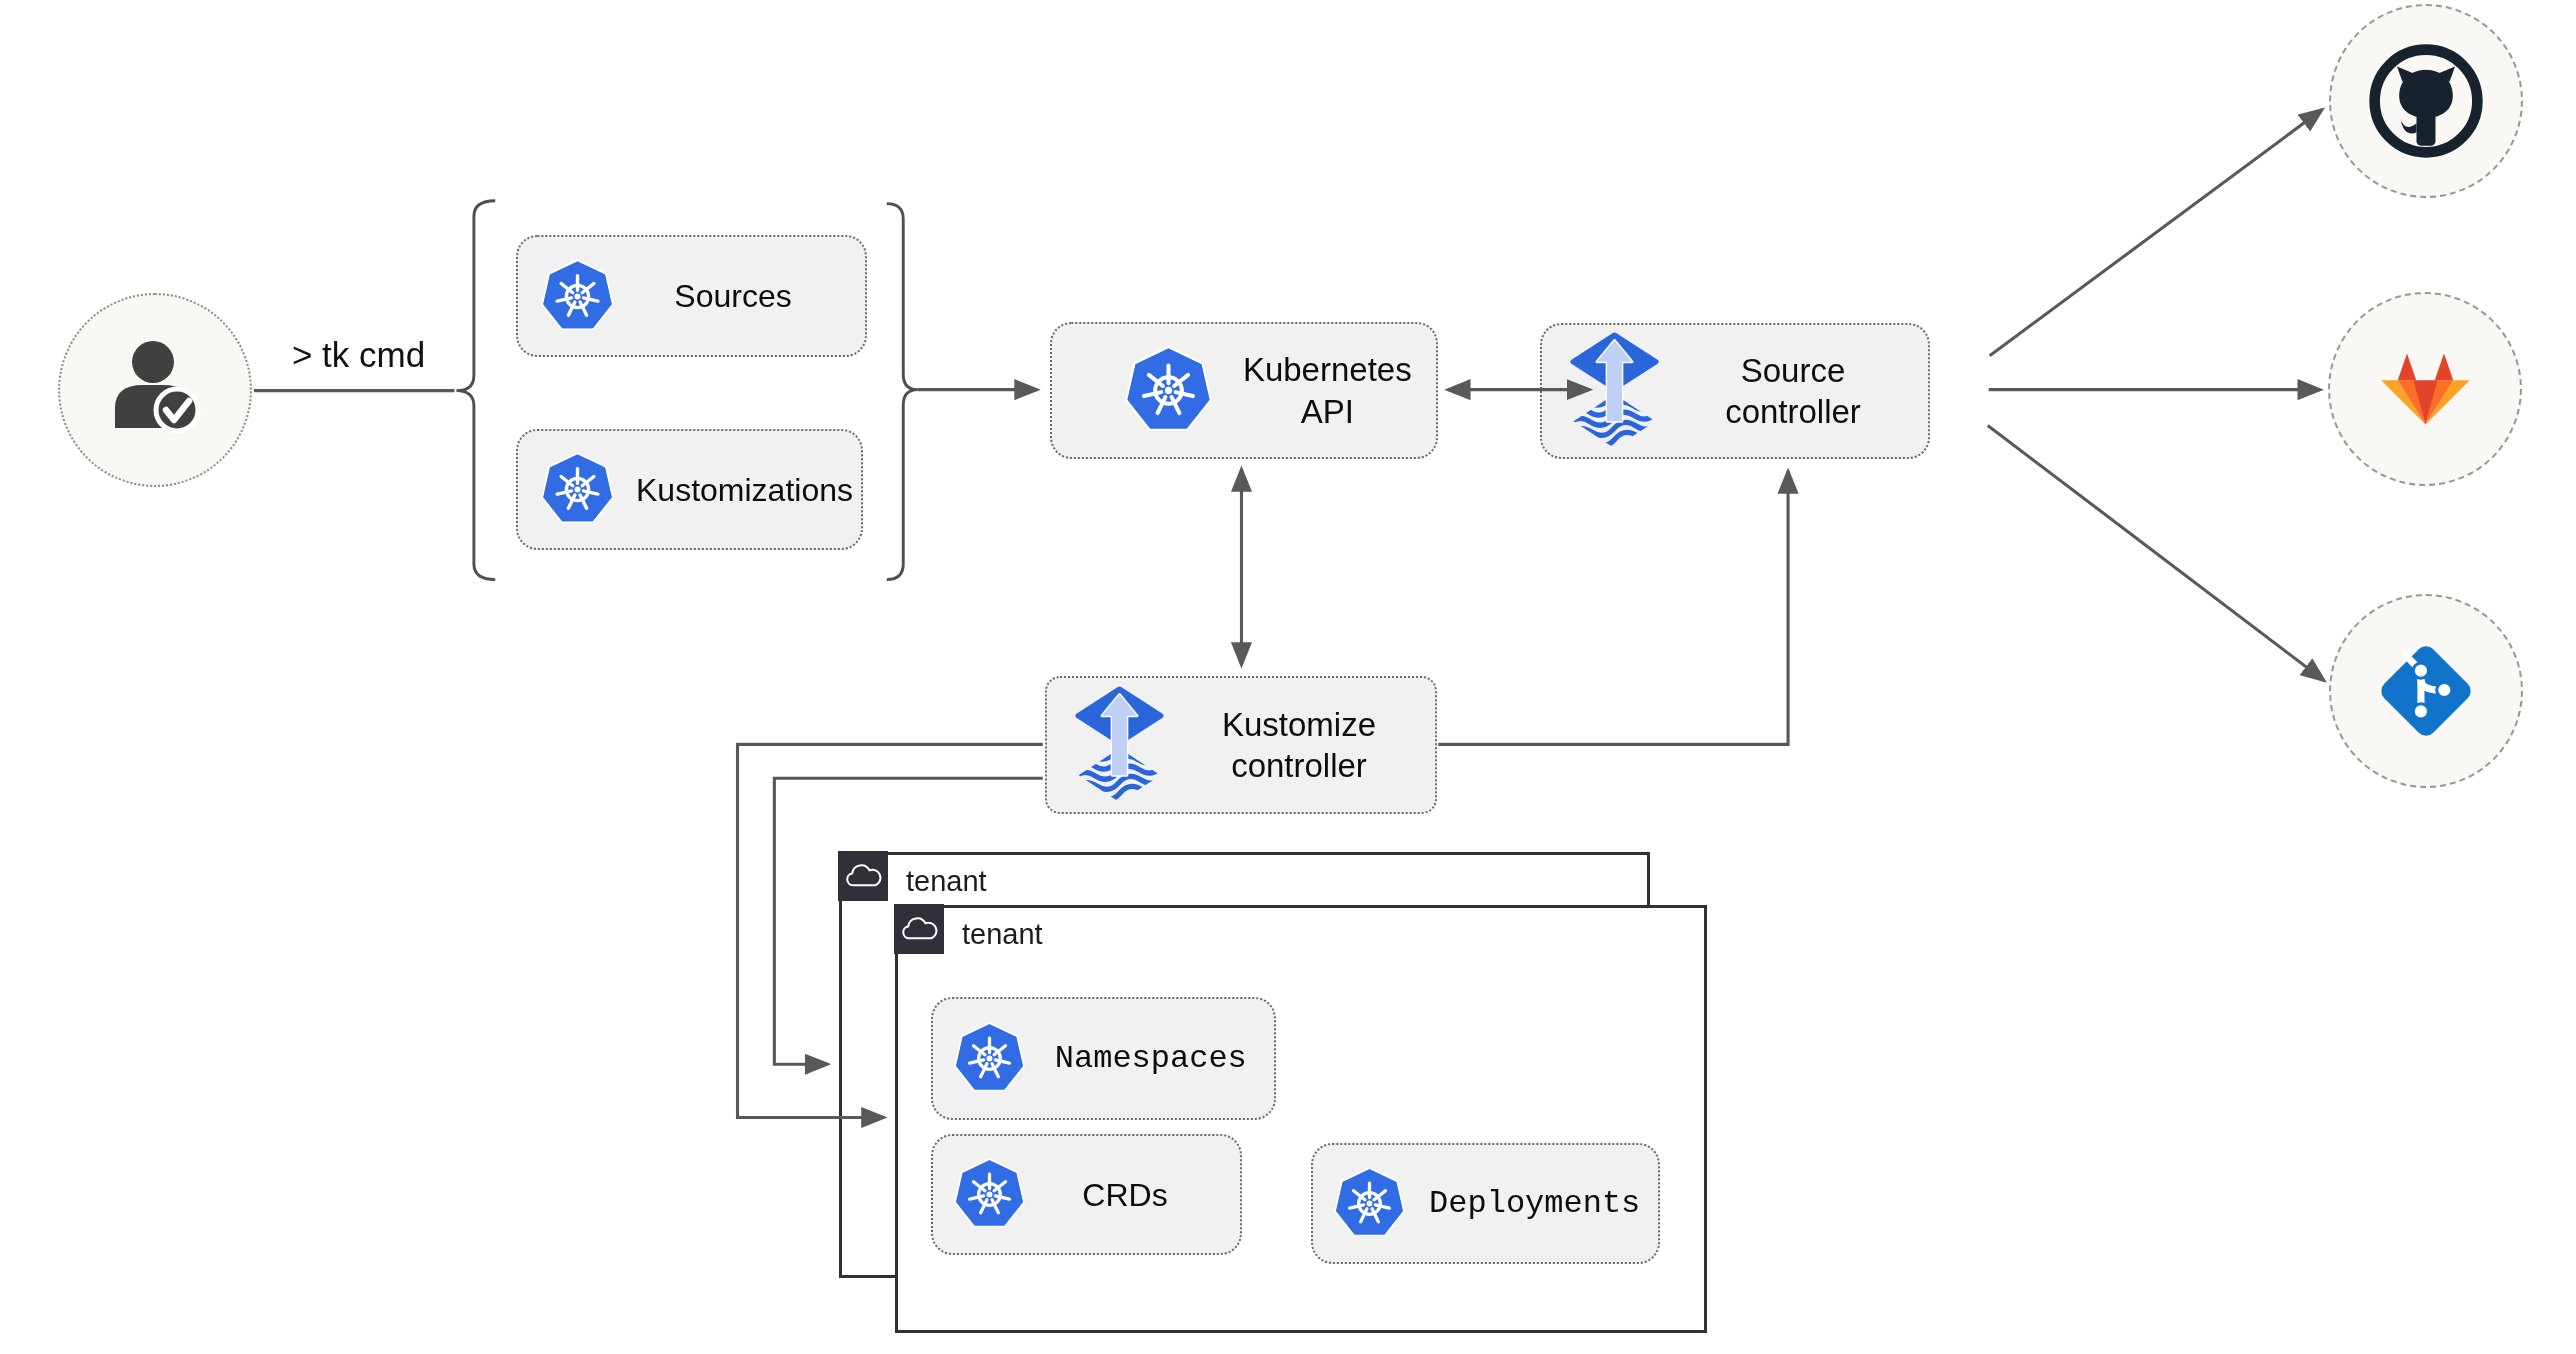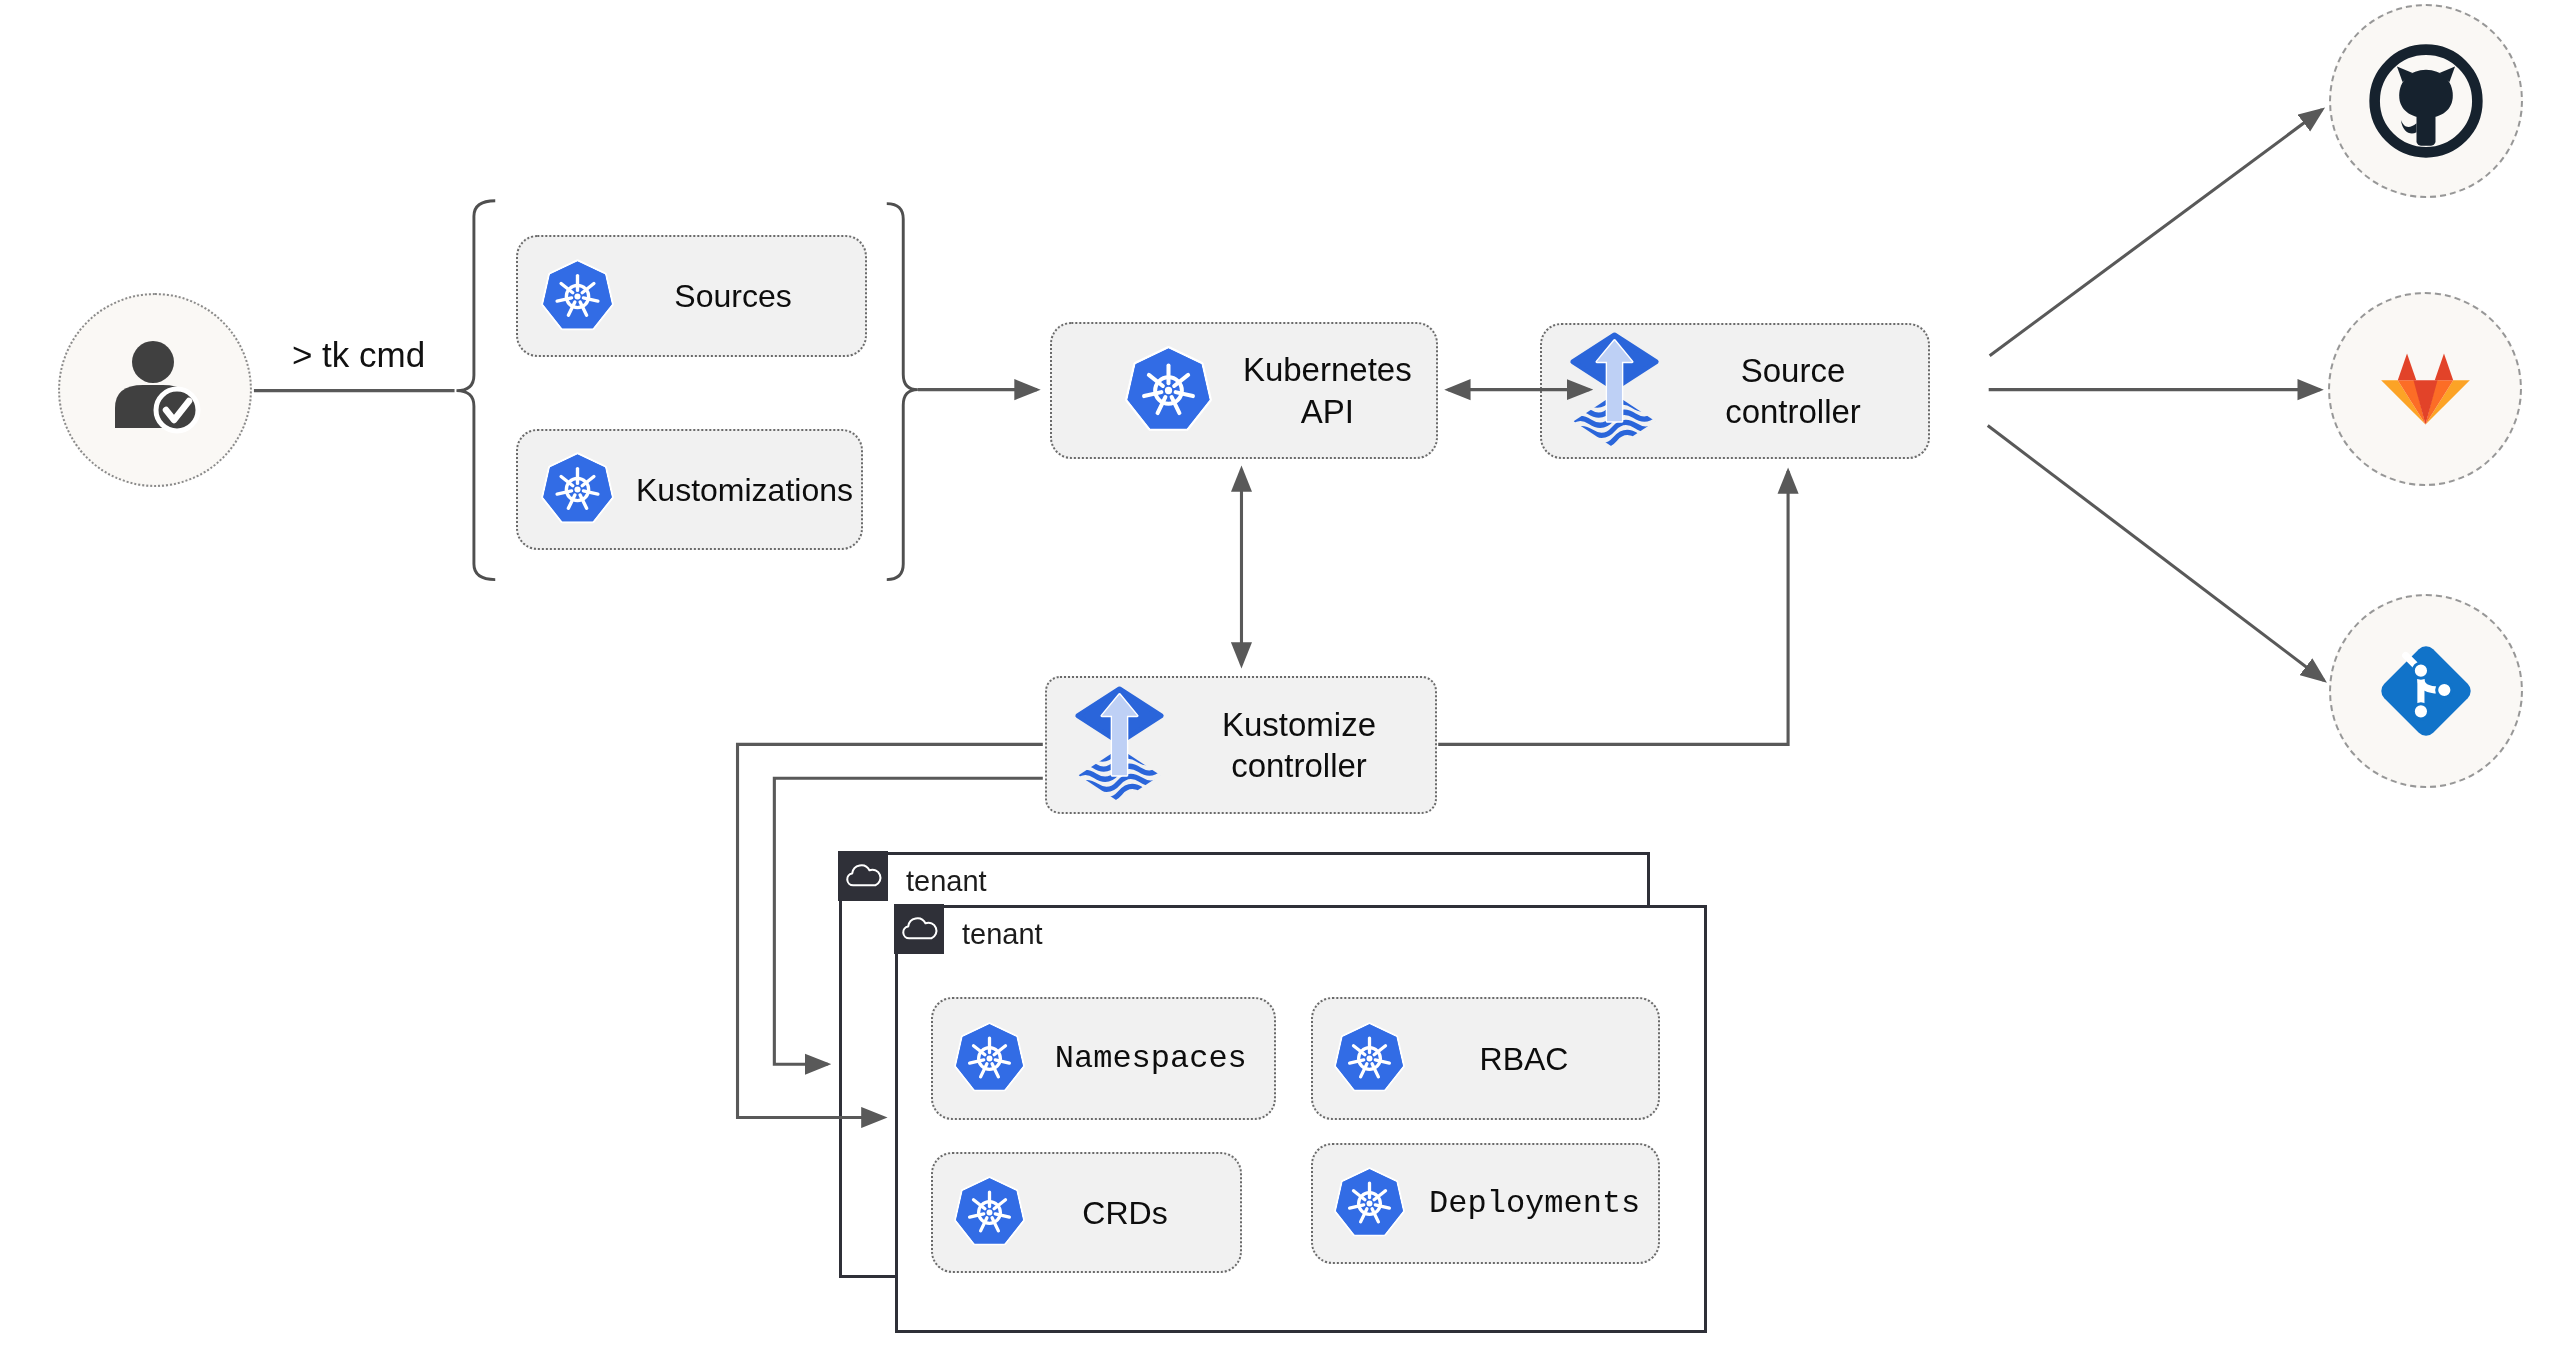--- a/index.html
+++ b/index.html
@@ -224,30 +224,22 @@
 
     <div class="node" style="left:33px;top:89px;width:345px;height:123px;">
       <div class="iconwrap" style="width:112px;">
         <svg width="79" height="79" viewBox="0 0 82 82">
             <use href="#sym-k8s" width="82" height="82"></use>
           </svg>
       </div>
       <div class="nlabel" style="margin-right:17.4px;font-family:Liberation Mono, monospace;">Namespaces</div>
     </div>
 
-    <div class="node" style="left:413px;top:89px;width:349px;height:123px;">
-      <div class="iconwrap" style="width:112px;">
-        <svg width="79" height="79" viewBox="0 0 82 82">
-            <use href="#sym-k8s" width="82" height="82"></use>
-          </svg>
-      </div>
-      <div class="nlabel" style="margin-right:35px;">RBAC</div>
-    </div>
-
-    <div class="node" style="left:33px;top:244px;width:311px;height:121px;">
+
+    <div class="node" style="left:33px;top:226px;width:311px;height:121px;">
       <div class="iconwrap" style="width:112px;">
         <svg width="79" height="79" viewBox="0 0 82 82">
             <use href="#sym-k8s" width="82" height="82"></use>
           </svg>
       </div>
       <div class="nlabel" style="margin-right:35px;">CRDs</div>
     </div>
 
     <div class="node" style="left:413px;top:235px;width:349px;height:121px;font-family:Liberation Mono, monospace;">
       <div class="iconwrap" style="width:112px;">

